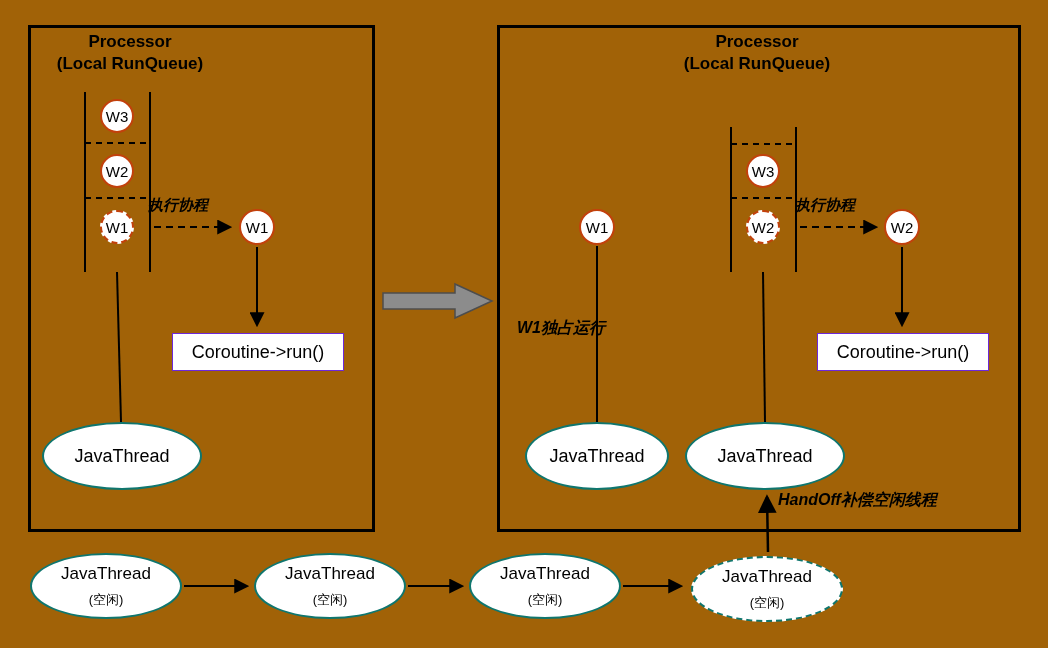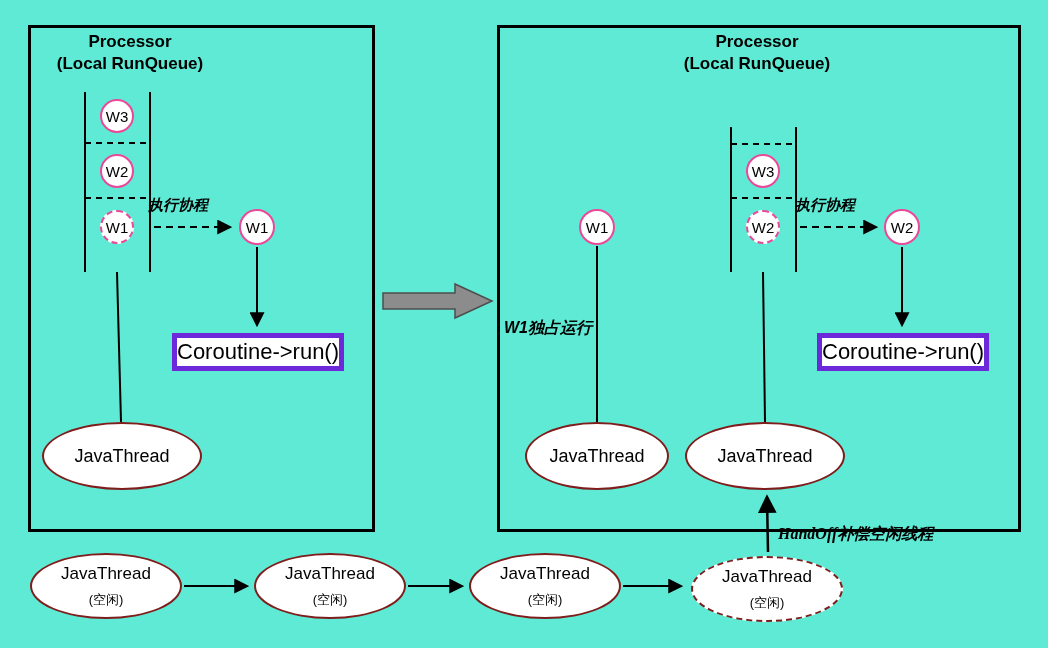--- a/index.html
+++ b/index.html
@@ -1,27 +1,27 @@
 <!DOCTYPE html>
 <html><head>
 <meta charset="utf-8">
 <style>
   * { margin:0; padding:0; box-sizing:border-box; }
   html,body { background:#ffffff; }
   body { font-family:"Liberation Sans","DejaVu Sans",sans-serif; color:#000; }
-  .stage { position:relative; width:1048px; height:648px; background:#5eead4; overflow:hidden; }
+  .stage { position:relative; width:1048px; height:648px; background:#a16207; overflow:hidden; }
   svg.layer { position:absolute; left:0; top:0; z-index:1; }
   .panel { position:absolute; border:3px solid #000; background:transparent; z-index:0; }
   .title { position:absolute; text-align:center; font-weight:bold; font-size:17px; line-height:1.3; z-index:2; }
-  .circle { position:absolute; border:2px solid #ec4899; border-radius:50%; background:#fff;
+  .circle { position:absolute; border:2px solid #c2410c; border-radius:50%; background:#fff;
             display:flex; align-items:center; justify-content:center; font-size:15px; z-index:2; }
   .circle.dashed { border-style:dashed; }
-  .runbox { position:absolute; border:5px solid #6d28d9; background:#fff; display:flex;
-            align-items:center; justify-content:center; font-size:22px; z-index:2; }
-  .ellipse { position:absolute; border:2px solid #7f1d1d; border-radius:50%; background:#fff;
+  .runbox { position:absolute; border:1px solid #6d28d9; background:#fff; display:flex;
+            align-items:center; justify-content:center; font-size:18px; z-index:2; }
+  .ellipse { position:absolute; border:2px solid #0f766e; border-radius:50%; background:#fff;
              display:flex; flex-direction:column; align-items:center; justify-content:center; z-index:2; }
   .ellipse.dashed { border-style:dashed; }
   .ellipse .name { font-size:18px; }
   .ellipse .name.sm { font-size:17px; }
   .ellipse .state { font-size:13px; margin-top:7px; }
   .flabel { position:absolute; font-weight:bold; font-style:italic;
             font-size:16px; z-index:2; white-space:nowrap; }
   .flabel.big { font-size:17px; }
 </style>
 </head>
@@ -93,40 +93,40 @@
 
   <div class="panel" style="left:497px; top:25px; width:524px; height:507px;"></div>
 
   <div class="title" style="left:657px; top:31px; width:200px;">
     <div>Processor</div>
     <div>(Local RunQueue)</div>
   </div>
 
   <div class="circle" style="left:579px; top:209px; width:36px; height:36px;">W1</div>
 
-  <div class="flabel" style="left:504px; top:318px; width:160px;">W1独占运行</div>
+  <div class="flabel" style="left:517px; top:318px; width:160px;">W1独占运行</div>
 
   <div class="ellipse" style="left:525px; top:422px; width:144px; height:68px;">
     <div class="name">JavaThread</div>
   </div>
 
   <div class="circle" style="left:746px; top:154px; width:34px; height:34px;">W3</div>
   <div class="circle dashed" style="left:746px; top:210px; width:34px; height:34px;">W2</div>
 
   <div class="flabel" style="left:795px; top:196px; width:92px; font-size:15px;">执行协程</div>
 
   <div class="circle" style="left:884px; top:209px; width:36px; height:36px;">W2</div>
 
   <div class="runbox" style="left:817px; top:333px; width:172px; height:38px;">Coroutine-&gt;run()</div>
 
   <div class="ellipse" style="left:685px; top:422px; width:160px; height:68px;">
     <div class="name">JavaThread</div>
   </div>
 
-  <div class="flabel" style="left:778px; top:524px; width:240px;font-family:Liberation Serif, serif;">HandOff补偿空闲线程</div>
+  <div class="flabel" style="left:778px; top:490px; width:240px;">HandOff补偿空闲线程</div>
 
   <div class="ellipse" style="left:30px; top:553px; width:152px; height:66px;">
     <div class="name sm">JavaThread</div>
     <div class="state">(空闲)</div>
   </div>
 
   <div class="ellipse" style="left:254px; top:553px; width:152px; height:66px;">
     <div class="name sm">JavaThread</div>
     <div class="state">(空闲)</div>
   </div>

